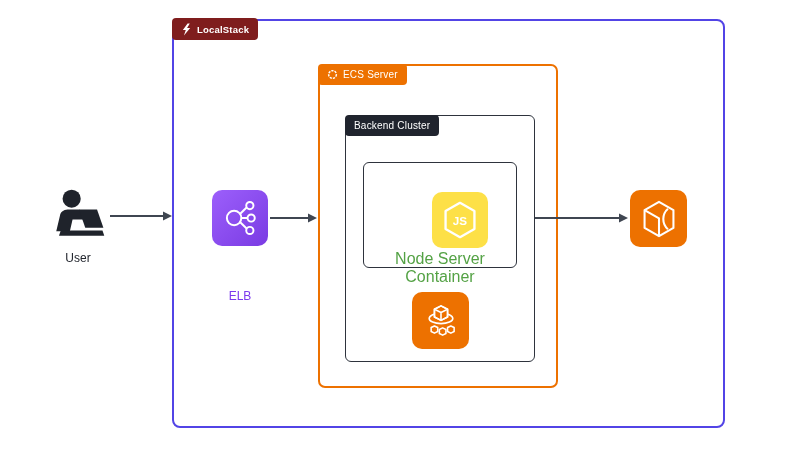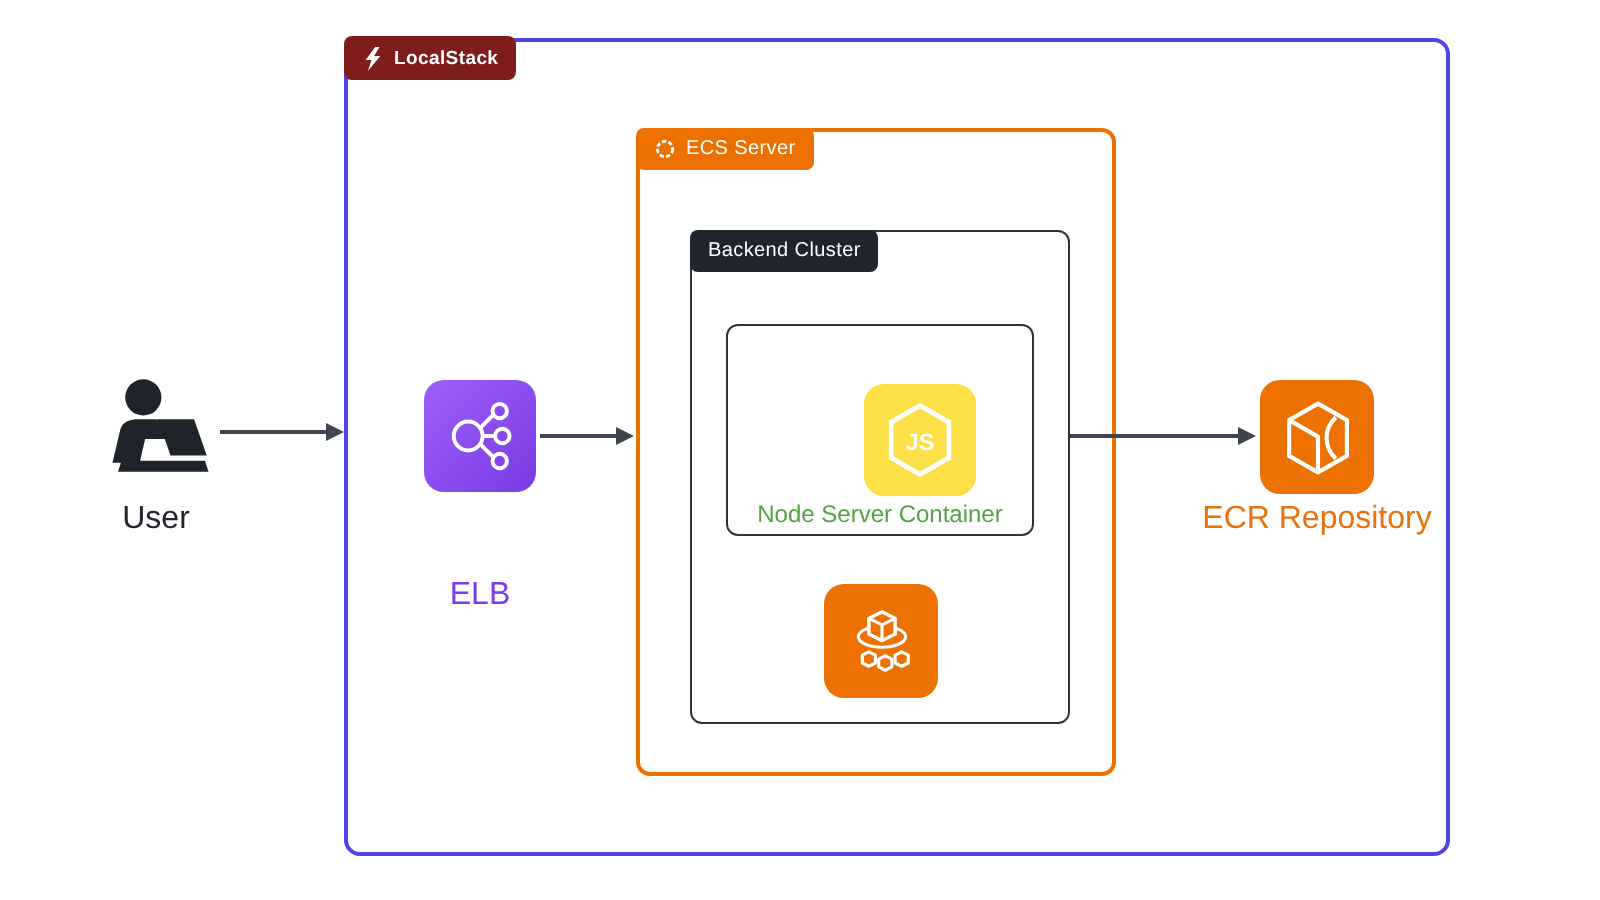--- a/index.html
+++ b/index.html
@@ -26,24 +26,24 @@
   .tile{position:absolute;border-radius:10px;display:flex;align-items:center;justify-content:center;}
   .tile-elb{left:212px;top:190px;width:56px;height:56px;
             background:linear-gradient(135deg,#9c5ffb 0%,#7a3be3 100%);}
   .tile-node{left:412px;top:192px;width:56px;height:56px;background:#fde047;margin-left:20px;}
   .tile-ecs{left:412px;top:292px;width:57px;height:57px;background:#ED7100;}
   .tile-ecr{left:630px;top:190px;width:57px;height:57px;background:#ED7100;}
 
   .user-wrap{position:absolute;left:49px;top:186px;width:58px;height:58px;}
 
   
-  .nodelabel{position:absolute;text-align:center;font-size:16px;color:#23262e;}
+  .nodelabel{position:absolute;text-align:center;font-size:12px;color:#23262e;}
   .lbl-user{left:37px;top:251px;width:82px;color:#23262e;}
   .lbl-elb{left:200px;top:251px;width:80px;color:#7c3aed;margin-top:38px;}
-  .lbl-node{left:363px;top:250px;width:154px;color:#54a245;font-size:12px;}
+  .lbl-node{left:363px;top:250px;width:154px;color:#54a245;font-size:16px;}
   .lbl-ecr{left:598px;top:251px;width:121px;color:#e8720c;}
 
   .arrow{position:absolute;}
 </style>
 </head>
 <body>
 
 <div class="canvas">
 
   <div class="box box-localstack"></div>
@@ -117,21 +117,20 @@
     </svg>
   </div>
 
   <div class="tile tile-ecr">
     <svg width="44" height="44" viewBox="0 0 64 64" fill="none" stroke="#ffffff" stroke-width="3" stroke-linejoin="round">
       <path d="M32 7 L53 19 V45 L32 57 L11 45 V19 Z"></path>
       <path d="M11 19 L32 31 L32 57"></path>
       <path d="M45 17 C36 25 36 39 45 47"></path>
     </svg>
   </div>
-  <div class="nodelabel lbl-ecr">ECR Repository</div>
 
   <svg class="arrow" style="left:108px;top:209px;" width="66" height="14">
     <line x1="2" y1="7" x2="55" y2="7" stroke="#3f4651" stroke-width="2"></line>
     <polygon points="55,2.5 64,7 55,11.5" fill="#3f4651"></polygon>
   </svg>
   <svg class="arrow" style="left:269px;top:211px;" width="50" height="14">
     <line x1="1" y1="7" x2="39" y2="7" stroke="#3f4651" stroke-width="2"></line>
     <polygon points="39,2.5 48,7 39,11.5" fill="#3f4651"></polygon>
   </svg>
   <svg class="arrow" style="left:535px;top:211px;" width="95" height="14">

